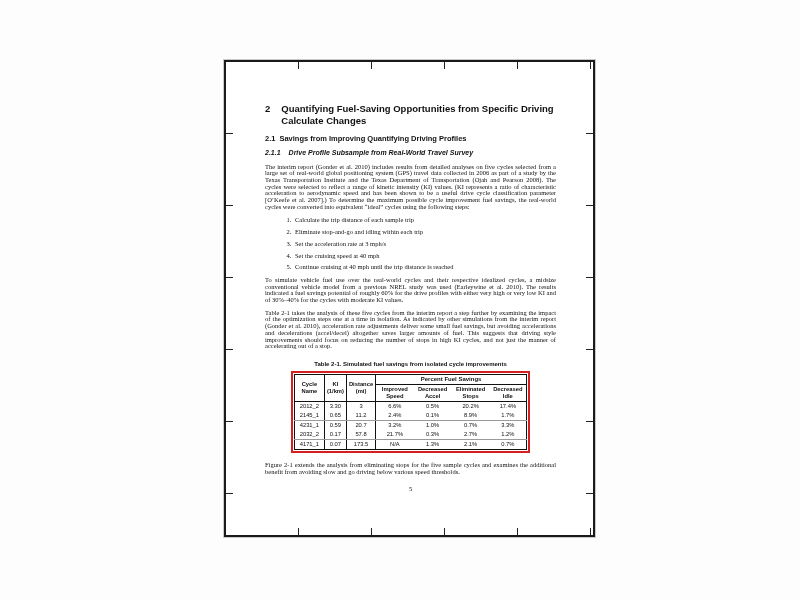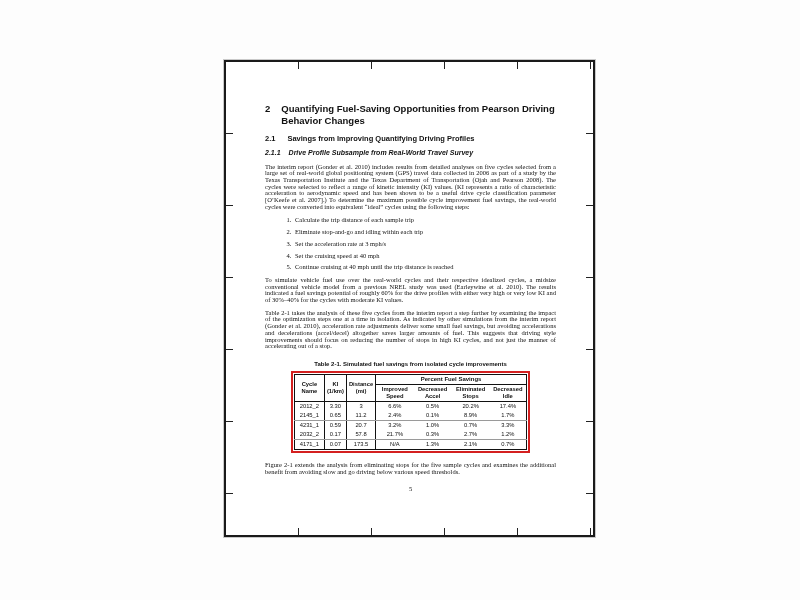--- a/index.html
+++ b/index.html
@@ -34,21 +34,21 @@
     padding: 41px 37px 0 39px;
     font-family: "Liberation Serif", serif;
     font-size: 6.5px; line-height: 6.7px;
   }
   .h1 {
     display: flex; gap: 11px;
     font-family: "Liberation Sans", sans-serif;
     font-weight: bold; font-size: 9.5px; line-height: 11.5px;
   }
   .h2 {
-    display: flex; gap: 12px; margin-top: 8px;
+    display: flex; gap: 4px; margin-top: 8px;
     font-family: "Liberation Sans", sans-serif;
     font-weight: bold; font-size: 7.5px; line-height: 9px;
   }
   .h3 {
     display: flex; gap: 8px; margin-top: 6px;
     font-family: "Liberation Sans", sans-serif;
     font-weight: bold; font-style: italic; font-size: 7px; line-height: 8.5px;
   }
   .para { margin-top: 6px; text-align: justify; }
   ol.steps { margin-top: 7px; padding-left: 28px; }
@@ -90,21 +90,21 @@
   <div class="page">
     <div class="tick-strip tick-top"></div>
     <div class="tick-strip tick-bottom"></div>
     <div class="tick-strip tick-left"></div>
     <div class="tick-strip tick-right"></div>
 
     <div class="content">
 
       <div class="h1">
         <span>2</span>
-        <span>Quantifying Fuel-Saving Opportunities from Pearson Driving Behavior Changes</span>
+        <span>Quantifying Fuel-Saving Opportunities from Specific Driving Calculate Changes</span>
       </div>
 
       <div class="h2">
         <span>2.1</span>
         <span>Savings from Improving Quantifying Driving Profiles</span>
       </div>
 
       <div class="h3">
         <span>2.1.1</span>
         <span>Drive Profile Subsample from Real-World Travel Survey</span>

